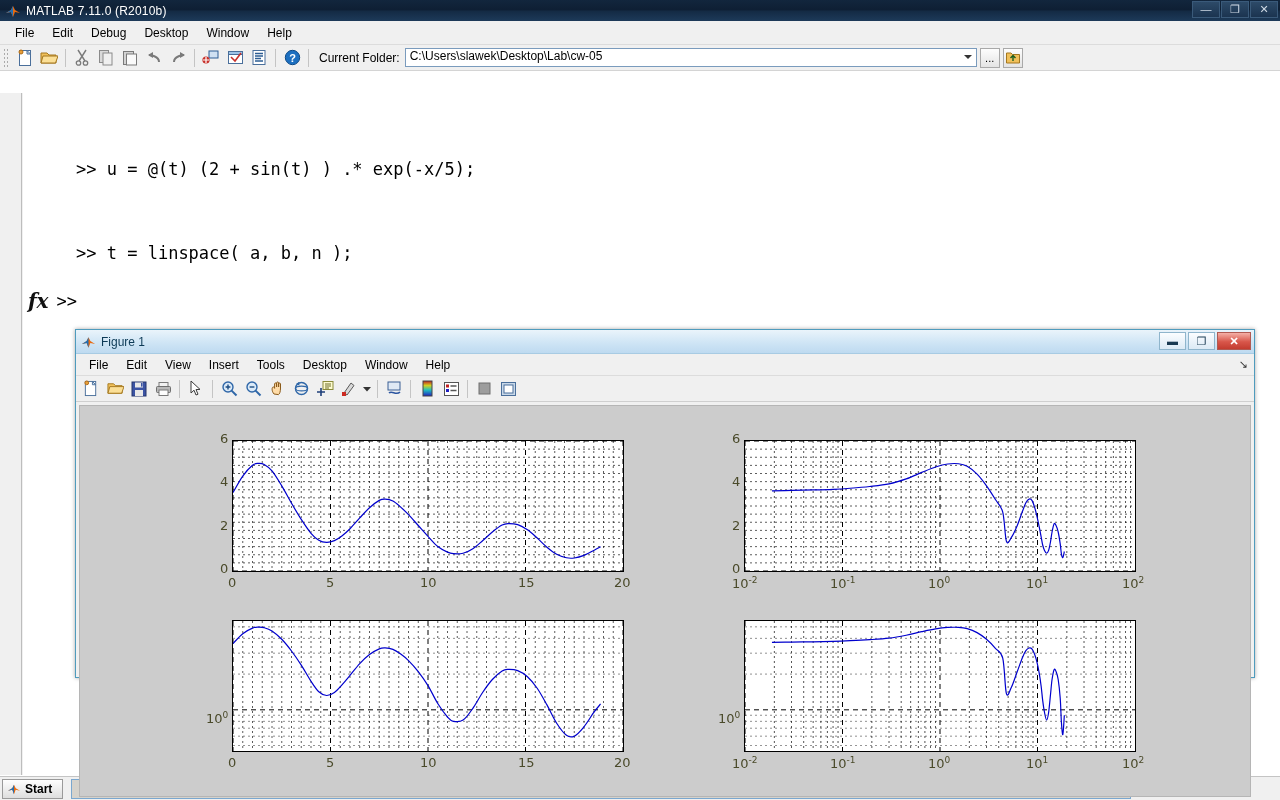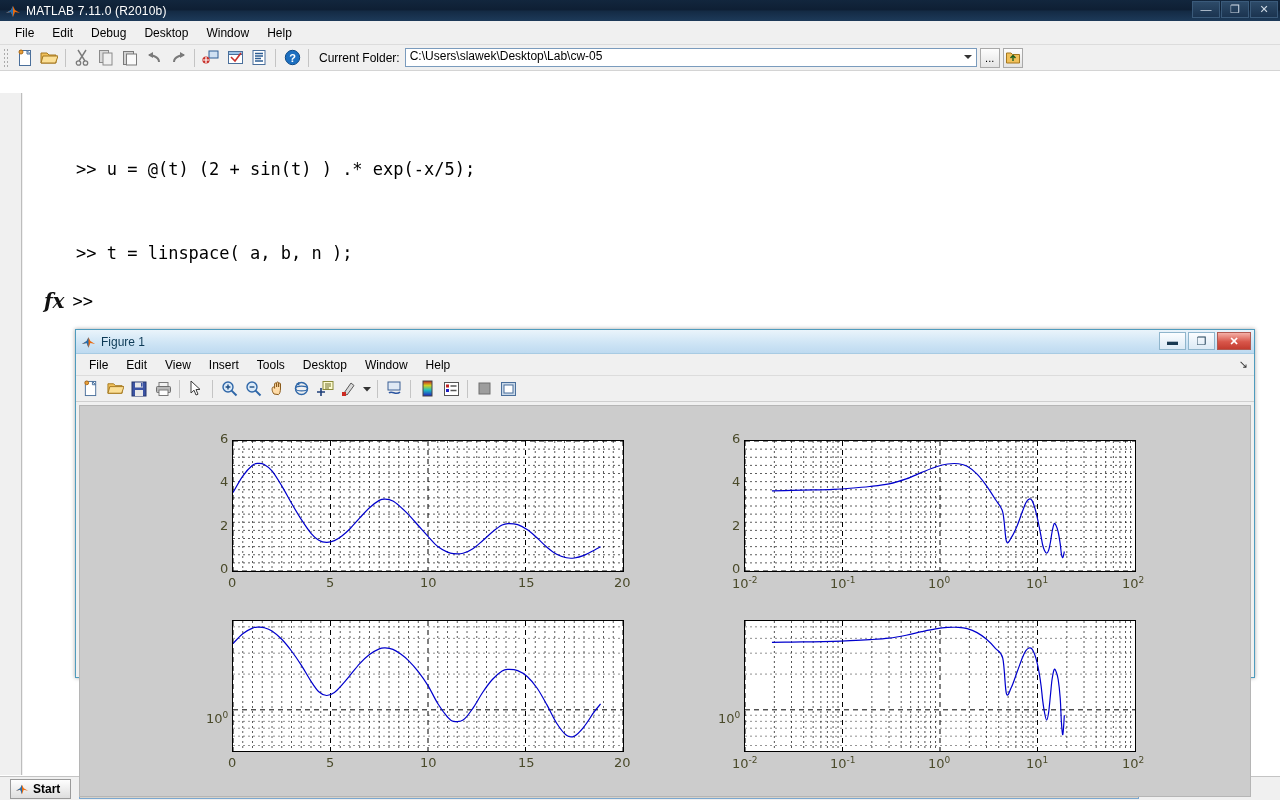--- a/index.html
+++ b/index.html
@@ -78,29 +78,29 @@
   .cmdwin { position:absolute; left:0; top:93px; width:1280px; height:682px; background:#f0f0f0; }
   .cmd-gutter { position:absolute; left:0; top:0; width:22px; height:682px;
      background:#f0f0f0; border-right:1px solid #bdbdbd;}
   .cmd-area { position:absolute; left:23px; top:0; right:0; bottom:0; background:#ffffff;
      border-left:1px solid #ffffff; }
   .cmd-lines { font-family:"DejaVu Sans Mono", monospace; font-size:17px; line-height:28px;
      padding:6px 0 0 52px; color:#000; white-space:pre; }
   .cmd-lines .pp { color:#000; }
   .tok-num { color:#cc44cc; }
   .tok-kw  { color:#c040c0; }
-  .fx-row { position:absolute; left:4px; bottom:462px; display:flex; align-items:center;margin-left:16px; }
+  .fx-row { position:absolute; left:4px; bottom:462px; display:flex; align-items:center; }
   .fx-ico { font-family:"DejaVu Serif", serif; font-style:italic; font-weight:bold;
             font-size:20px; color:#111; }
   .fx-prompt { font-family:"DejaVu Sans Mono", monospace; font-size:17px; margin-left:8px; }
 
   
   .taskbar { position:absolute; left:0; bottom:0; width:1280px; height:24px;
     background:#f0f0f0; border-top:1px solid #c4c4c4; display:flex; align-items:center; }
-  .start-btn { margin-left:10px; height:20px; padding:0 10px 0 4px;
+  .start-btn { margin-left:2px; height:20px; padding:0 10px 0 4px;
     border:1px solid #9a9a9a; background:linear-gradient(to bottom,#fefefe,#dedede);
     display:flex;align-items:center; font-weight:bold; font-size:12px; }
   .tb-docked { margin-left:8px; height:20px; width:1060px; border:1px solid #7aa7cf;
      background:#d5d2cb; }
 
   
   #figure-window {
     position:absolute; left:75px; top:329px; width:1180px; height:349px;
     border:1px solid #4f9bbd; background:#f0f0f0;
     box-shadow:0 0 4px rgba(0,0,0,.35);

